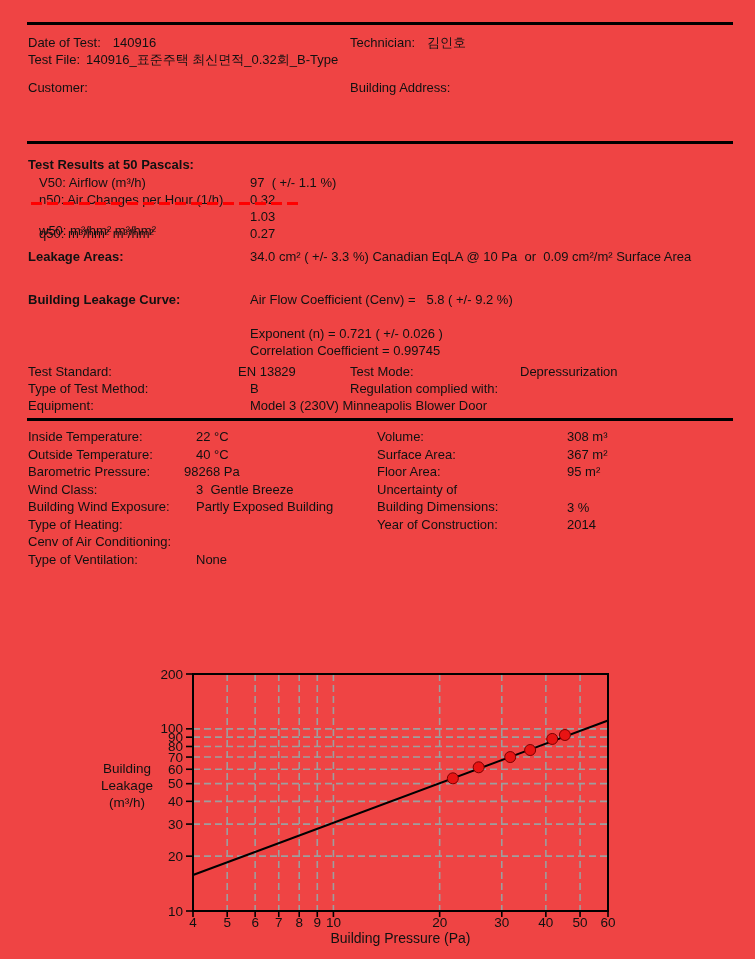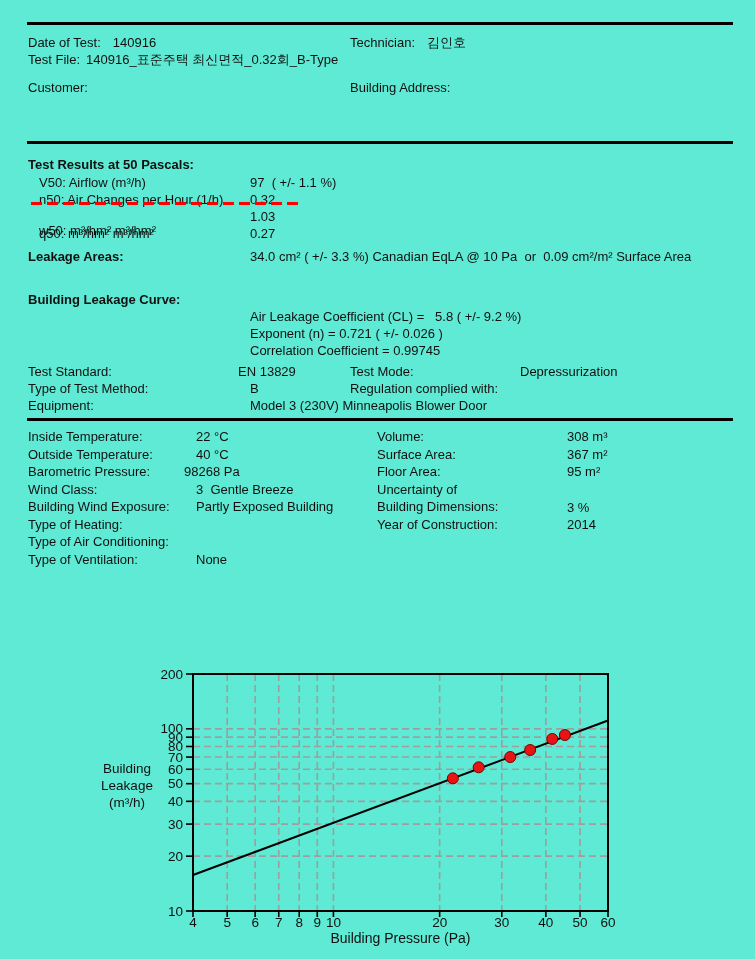--- a/index.html
+++ b/index.html
@@ -1,16 +1,16 @@
 <!DOCTYPE html>
 <html><head>
 <meta charset="utf-8">
 <style>
   html,body{margin:0;padding:0;background:#fff;}
-  .page{position:relative;width:755px;height:959px;background:#5eead4;
+  .page{position:relative;width:755px;height:959px;background:#ef4444;
         font-family:"Liberation Sans","DejaVu Sans",sans-serif;
         font-size:13px;line-height:14px;color:#111;overflow:hidden;}
   .abs{position:absolute;white-space:pre;}
   .bold{font-weight:bold;}
   .rule{position:absolute;left:27px;width:706px;height:3px;background:#000;}
   .inline-val{margin-left:12px;}
   .addr div{line-height:17px;}
   .hl-underline{position:absolute;height:3px;}
   svg text{font-family:"Liberation Sans","DejaVu Sans",sans-serif;fill:#111;}
 </style>
@@ -37,21 +37,21 @@
   <div class="hl-underline" id="n50-underline" style="left: 31px; top: 202px; width: 267px; background: repeating-linear-gradient(90deg, rgb(255, 0, 0) 0px, rgb(255, 0, 0) 11px, transparent 11px, transparent 16px);"></div>
   <div class="abs" style="left:39px;top:224px">w50: m³/hm² m³/hm²</div>
   <div class="abs" style="left:250px;top:210px">1.03</div>
   <div class="abs" style="left:39px;top:227px">q50: m³/hm² m³/hm²</div>
   <div class="abs" style="left:250px;top:227px">0.27</div>
 
   <div class="abs bold" style="left:28px;top:250px">Leakage Areas:</div>
   <div class="abs" style="left:250px;top:250px">34.0 cm² ( +/- 3.3 %) Canadian EqLA @ 10 Pa  or  0.09 cm²/m² Surface Area</div>
 
   <div class="abs bold" style="left:28px;top:293px">Building Leakage Curve:</div>
-  <div class="abs" style="left:250px;top:310px">Air Leakage Coefficient (CL) =   5.8 ( +/- 9.2 %)</div>
+  <div class="abs" style="left:250px;top:293px">Air Flow Coefficient (Cenv) =   5.8 ( +/- 9.2 %)</div>
   <div class="abs" style="left:250px;top:327px">Exponent (n) = 0.721 ( +/- 0.026 )</div>
   <div class="abs" style="left:250px;top:344px">Correlation Coefficient = 0.99745</div>
 
   <div class="abs" style="left:28px;top:365px">Test Standard:</div>
   <div class="abs" style="left:238px;top:365px">EN 13829</div>
   <div class="abs" style="left:350px;top:365px">Test Mode:</div>
   <div class="abs" style="left:520px;top:365px">Depressurization</div>
   <div class="abs" style="left:28px;top:382px">Type of Test Method:</div>
   <div class="abs" style="left:250px;top:382px">B</div>
   <div class="abs" style="left:350px;top:382px">Regulation complied with:</div>
@@ -64,21 +64,21 @@
   <div class="abs" style="left:196px;top:430px">22 °C</div>
   <div class="abs" style="left:28px;top:448px">Outside Temperature:</div>
   <div class="abs" style="left:196px;top:448px">40 °C</div>
   <div class="abs" style="left:28px;top:465px">Barometric Pressure:</div>
   <div class="abs" style="left:184px;top:465px">98268 Pa</div>
   <div class="abs" style="left:28px;top:483px">Wind Class:</div>
   <div class="abs" style="left:196px;top:483px">3  Gentle Breeze</div>
   <div class="abs" style="left:28px;top:500px">Building Wind Exposure:</div>
   <div class="abs" style="left:196px;top:500px">Partly Exposed Building</div>
   <div class="abs" style="left:28px;top:518px">Type of Heating:</div>
-  <div class="abs" style="left:28px;top:535px">Type of Air Conditioning:</div>
+  <div class="abs" style="left:28px;top:535px">Cenv of Air Conditioning:</div>
   <div class="abs" style="left:28px;top:553px">Type of Ventilation:</div>
   <div class="abs" style="left:196px;top:553px">None</div>
 
   <div class="abs" style="left:377px;top:430px">Volume:</div>
   <div class="abs" style="left:567px;top:430px">308 m³</div>
   <div class="abs" style="left:377px;top:448px">Surface Area:</div>
   <div class="abs" style="left:567px;top:448px">367 m²</div>
   <div class="abs" style="left:377px;top:465px">Floor Area:</div>
   <div class="abs" style="left:567px;top:465px">95 m²</div>
   <div class="abs" style="left:377px;top:483px">Uncertainty of</div>

